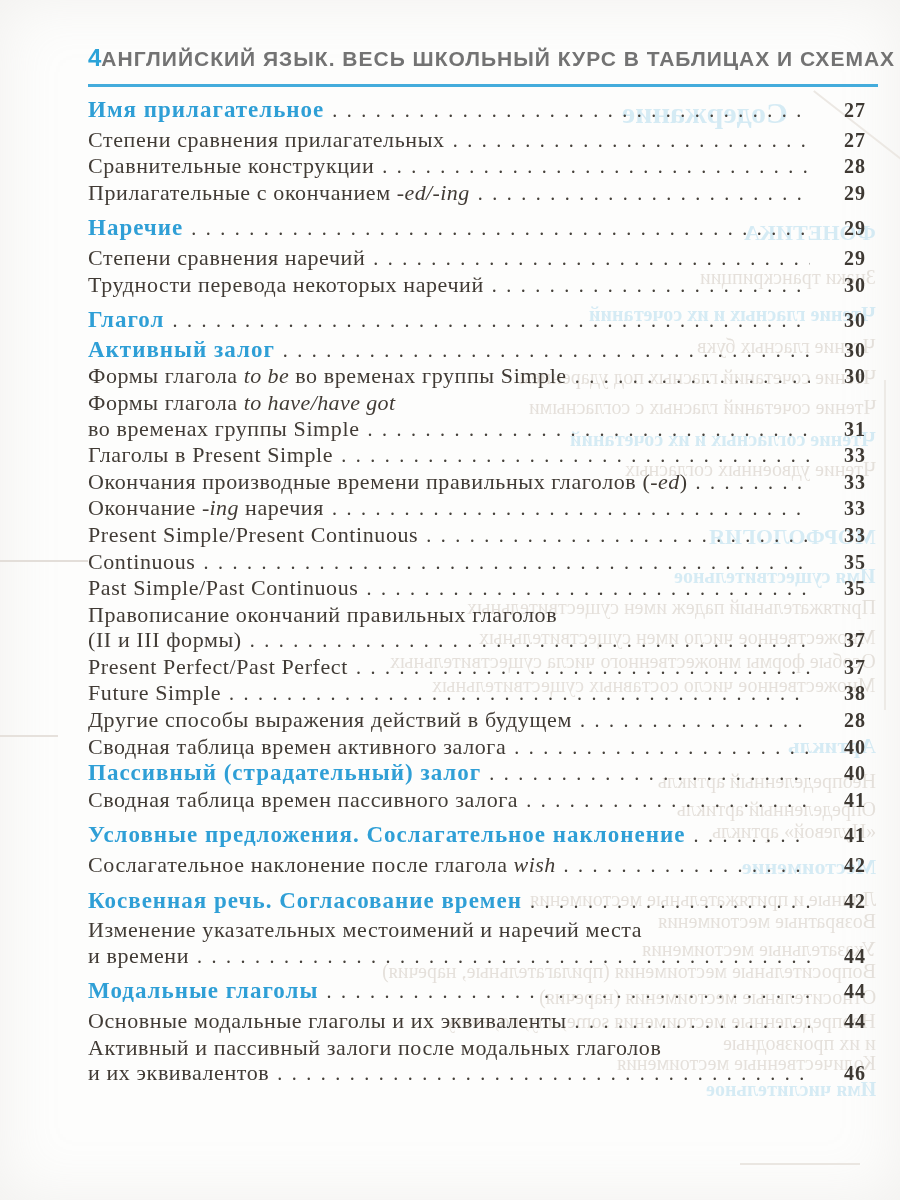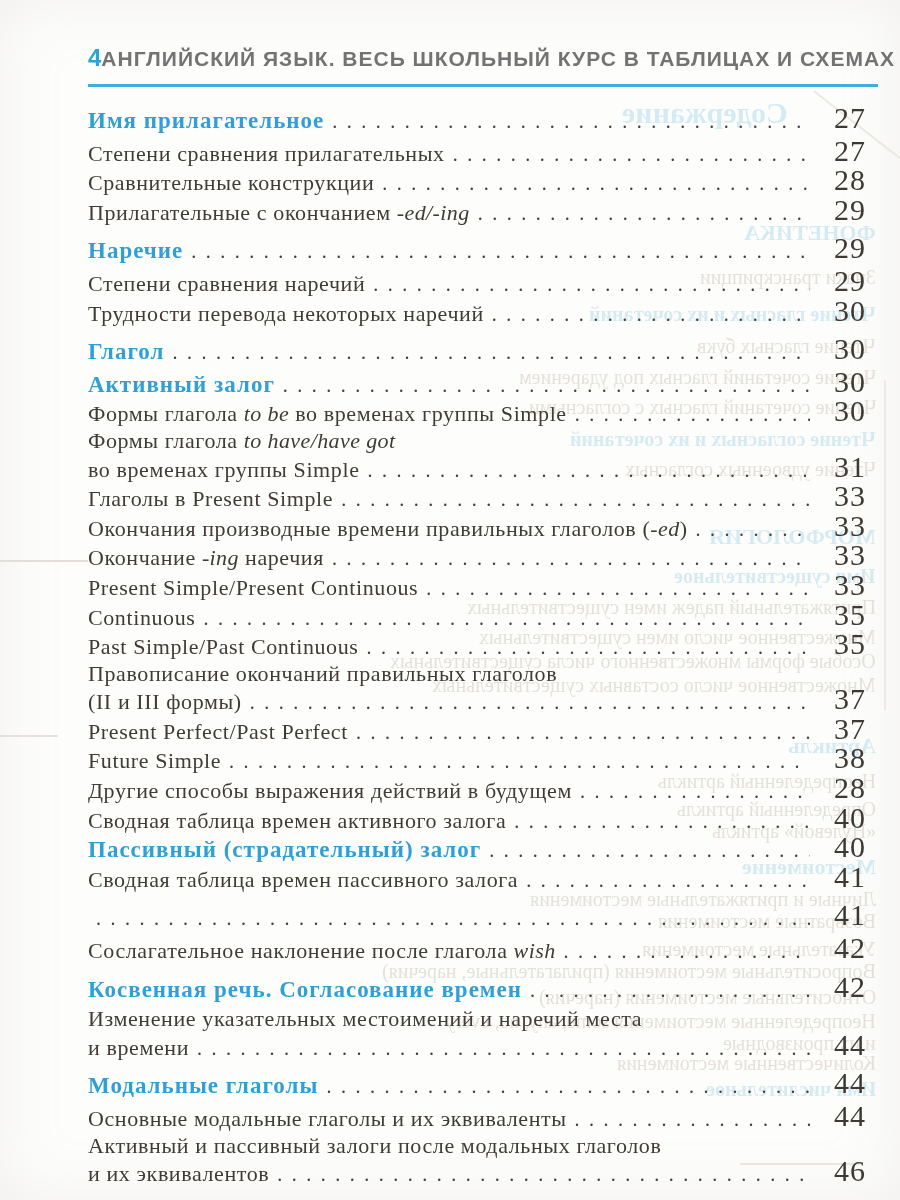--- a/index.html
+++ b/index.html
@@ -47,32 +47,32 @@
   .toc-row{
     display:flex;align-items:baseline;
     line-height:25.6px;white-space:nowrap;
   }
   .toc-row.entry{font-size:22px;letter-spacing:0.6px;color:#413b35;}
   .toc-row.heading{
     font-size:23px;font-weight:bold;letter-spacing:1px;color:#2f9fd6;
     margin-top:9px;margin-bottom:3px;
   }
   .toc-row.heading.tight{margin-top:0;margin-bottom:0;justify-content:center;}
-  .toc-row:first-child{margin-top:8px;}
+  .toc-row:first-child{margin-top:0;}
   .toc-text{flex:0 0 auto;}
   .toc-text i{letter-spacing:0.4px;}
   .leader{
     flex:1 1 0;min-width:0;overflow:hidden;
     margin:0 10px 0 8px;
     font-size:20px;font-weight:normal;letter-spacing:9.5px;
     color:#45403a;
   }
   .pagenum{
     flex:0 0 auto;min-width:46px;text-align:right;
-    font-size:30px;font-weight:normal;letter-spacing:1px;color:#3e3933;
+    font-size:20px;font-weight:bold;letter-spacing:1px;color:#3e3933;
   }
 </style>
 </head>
 <body>
 
 <div class="page">
 
   <div class="bleed" id="bleed">
       <div class="ghost cyan" style="top: 96px; right: 112px; font-size: 30px;">Содержание</div>
       <div class="ghost cyan" style="top: 220px; right: 24px; font-size: 22px;">ФОНЕТИКА</div>
@@ -237,20 +237,21 @@
         <span class="toc-text"><span>Пассивный (страдательный) залог</span></span>
         <span class="leader">................................................................................</span>
         <span class="pagenum">40</span>
       </div>
       <div class="toc-row entry">
         <span class="toc-text"><span>Сводная таблица времен пассивного залога</span></span>
         <span class="leader">................................................................................</span>
         <span class="pagenum">41</span>
       </div>
       <div class="toc-row heading">
+        <span class="toc-text"><span>Условные предложения. Сослагательное наклонение</span></span>
         <span class="leader">................................................................................</span>
         <span class="pagenum">41</span>
       </div>
       <div class="toc-row entry">
         <span class="toc-text"><span>Сослагательное наклонение после глагола </span><i>wish</i></span>
         <span class="leader">................................................................................</span>
         <span class="pagenum">42</span>
       </div>
       <div class="toc-row heading">
         <span class="toc-text"><span>Косвенная речь. Согласование времен</span></span>

